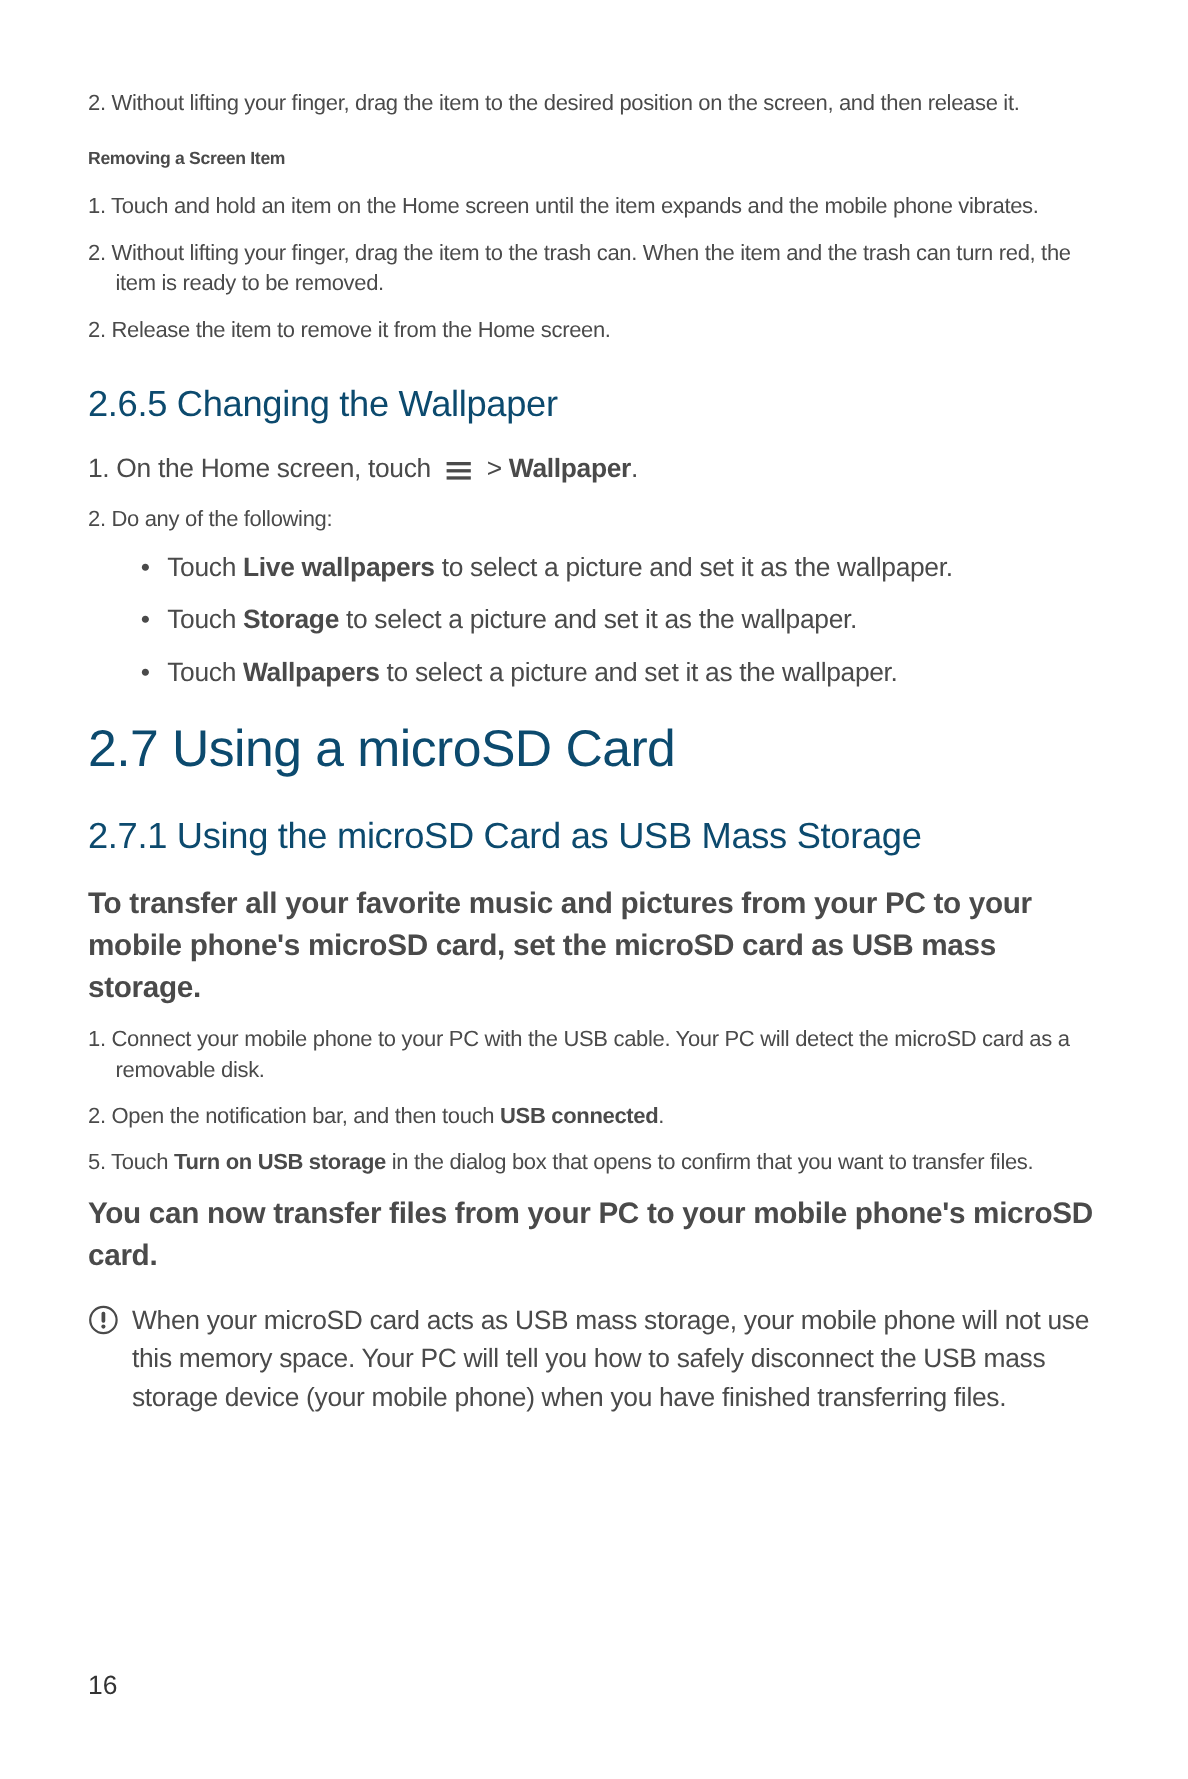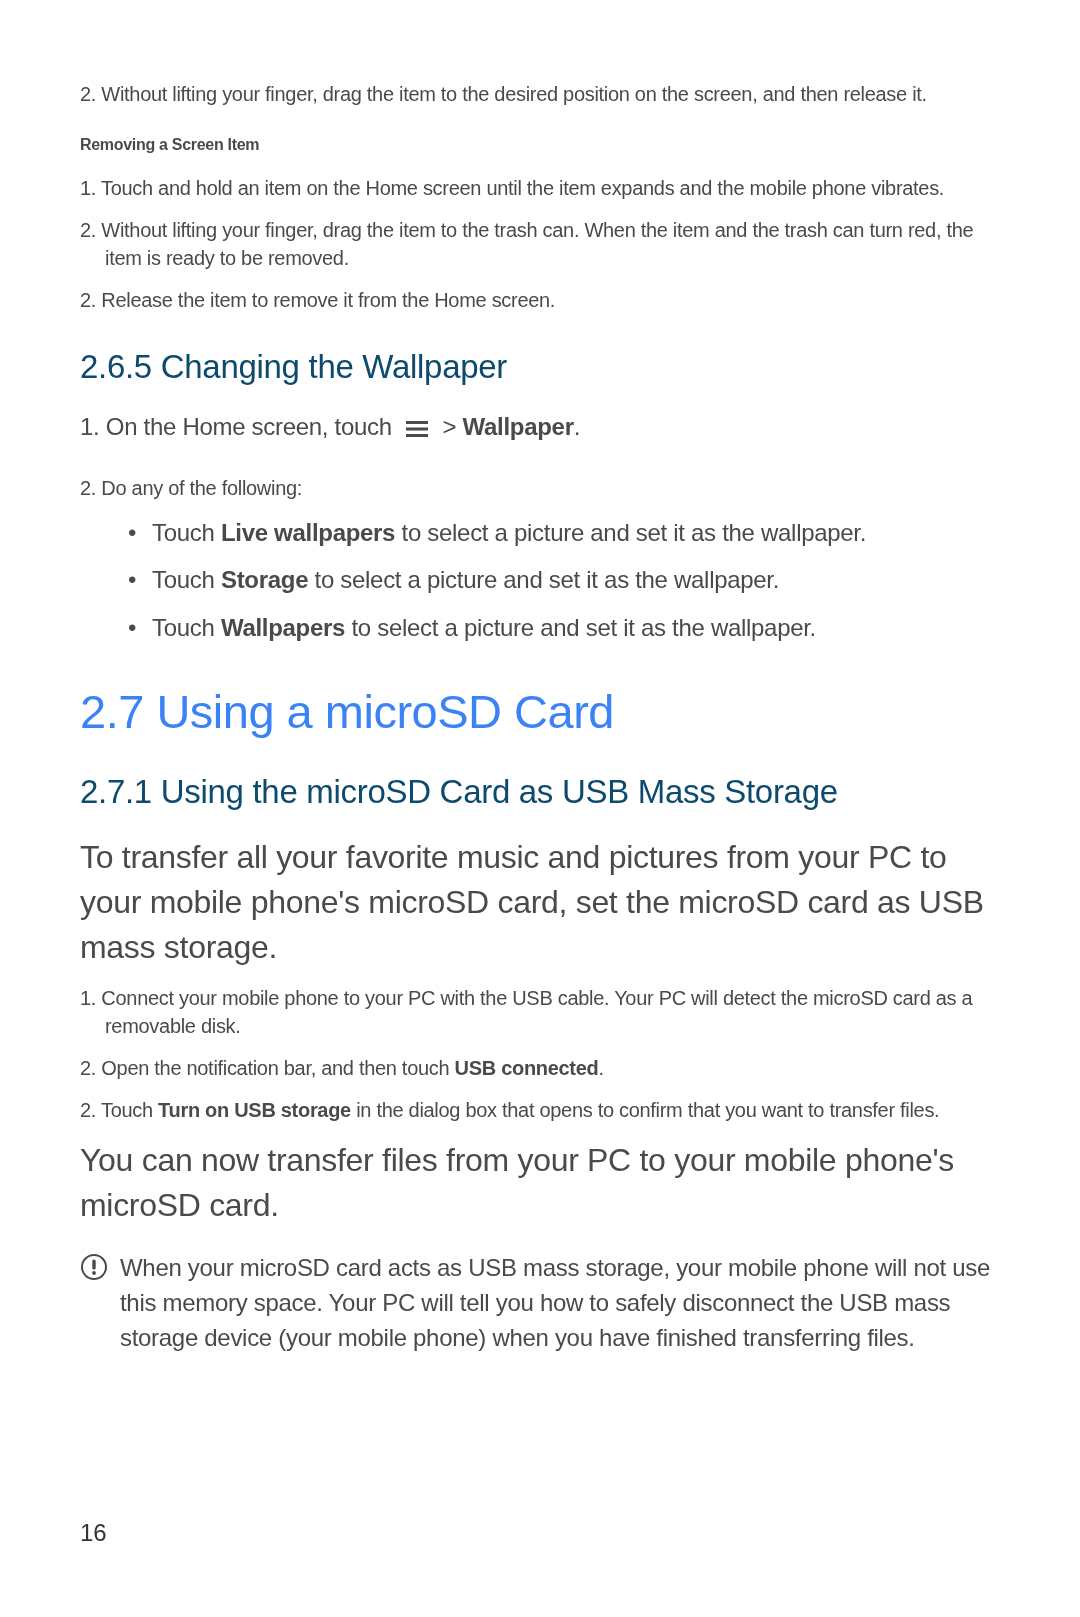--- a/index.html
+++ b/index.html
@@ -35,30 +35,31 @@
       font-size: 33px;
       font-weight: normal;
       color: #0c4a6e;
       margin-top: 34px;
       margin-bottom: 24px;
       letter-spacing: -0.3px;
     }
     .h1-heading {
       font-size: 47px;
       font-weight: normal;
-      color: #3b82f6;
-      margin-top: 40px;
+      color: #0c4a6e;
+      margin-top: 24px;
       margin-bottom: 20px;
       letter-spacing: -0.5px;
     }
     .para {
-      font-size: 32px;
+      font-size: 27px;
       line-height: 1.4;
       margin-bottom: 14px;
       letter-spacing: -0.3px;
+      font-weight: bold;
     }
     .bullet-item {
       font-size: 24px;
       line-height: 1.4;
       margin-bottom: 14px;
       padding-left: 72px;
       position: relative;
       letter-spacing: -0.3px;
     }
     .bullet-item::before {
@@ -100,21 +101,21 @@
     .page-number {
       position: absolute;
       bottom: 70px;
       left: 80px;
       font-size: 24px;
       color: #333;
     }
     .wallpaper-line {
       font-size: 24px;
       line-height: 1.4;
-      margin-bottom: 30px;
+      margin-bottom: 14px;
       letter-spacing: -0.3px;
     }
     .wallpaper-line .num {
       display: inline;
     }
   </style>
 </head>
 <body>
 
 <p class="ordered-item">2. Without lifting your finger, drag the item to the desired position on the screen, and then release it.</p>
@@ -153,21 +154,21 @@
 
 <p class="para">To transfer all your favorite music and pictures from your PC to your mobile phone's microSD card, set the microSD card as USB mass storage.</p>
 
 <p class="ordered-item">1. Connect your mobile phone to your PC with the USB cable. Your PC will detect the microSD card as a removable disk.</p>
 
 <p class="ordered-item">
   <span>2. Open the notification bar, and then touch </span><span class="bold">USB connected</span><span>.</span>
 </p>
 
 <p class="ordered-item">
-  <span>2. Touch </span><span class="bold">Turn on USB storage</span><span> in the dialog box that opens to confirm that you want to transfer files.</span>
+  <span>5. Touch </span><span class="bold">Turn on USB storage</span><span> in the dialog box that opens to confirm that you want to transfer files.</span>
 </p>
 
 <p class="para">You can now transfer files from your PC to your mobile phone's microSD card.</p>
 
 <div class="caution-block">
   <div class="caution-icon">
     <svg width="28" height="28" viewBox="0 0 28 28">
       <circle cx="14" cy="14" r="12" fill="none" stroke="#4a4a4a" stroke-width="2"></circle>
       <rect x="12.3" y="6.5" width="3.4" height="10" rx="1.5" fill="#4a4a4a"></rect>
       <circle cx="14" cy="20" r="1.9" fill="#4a4a4a"></circle>

